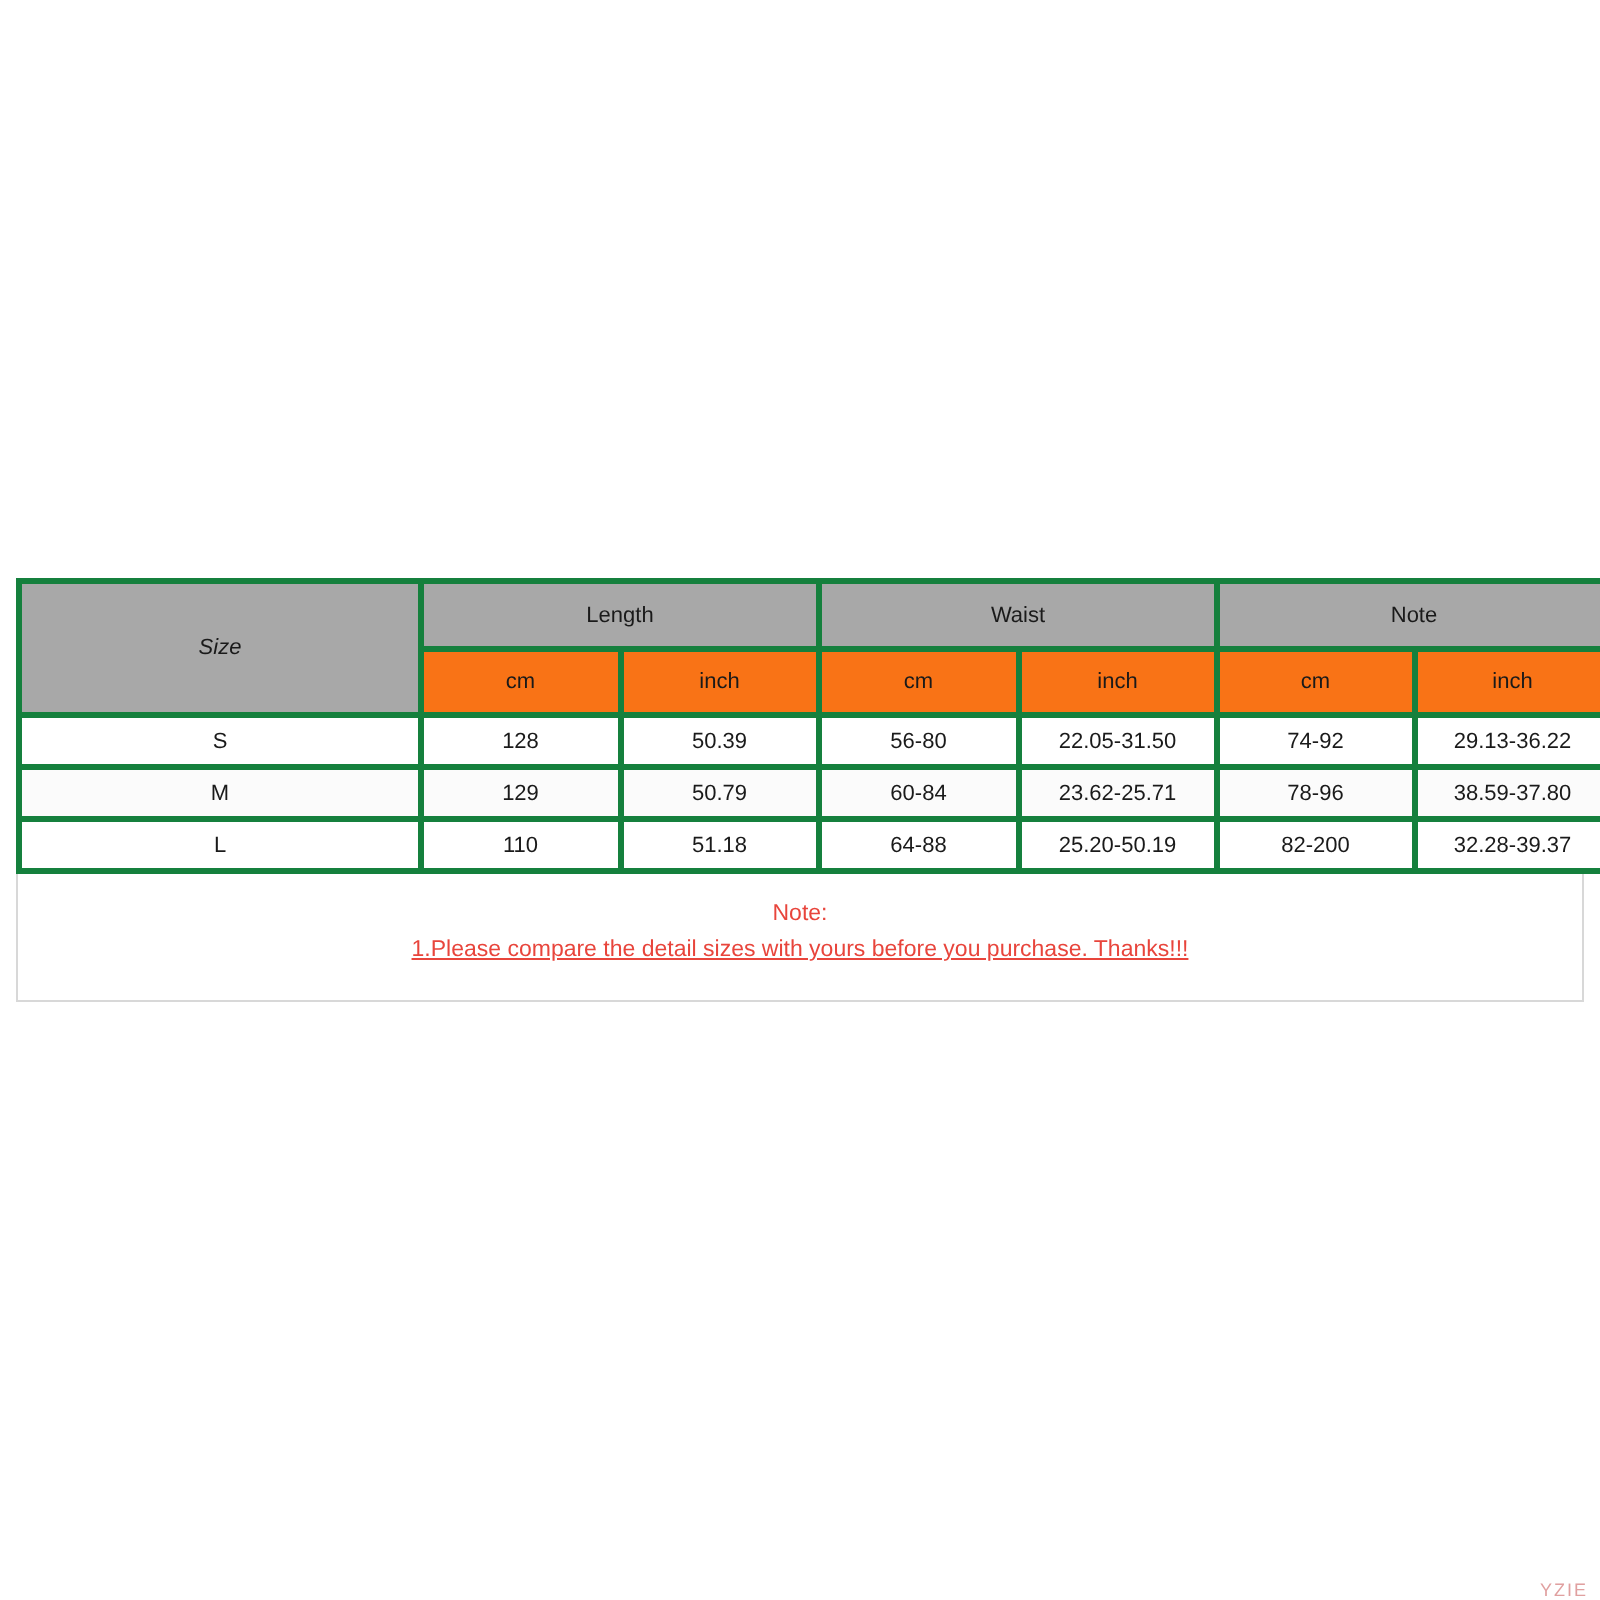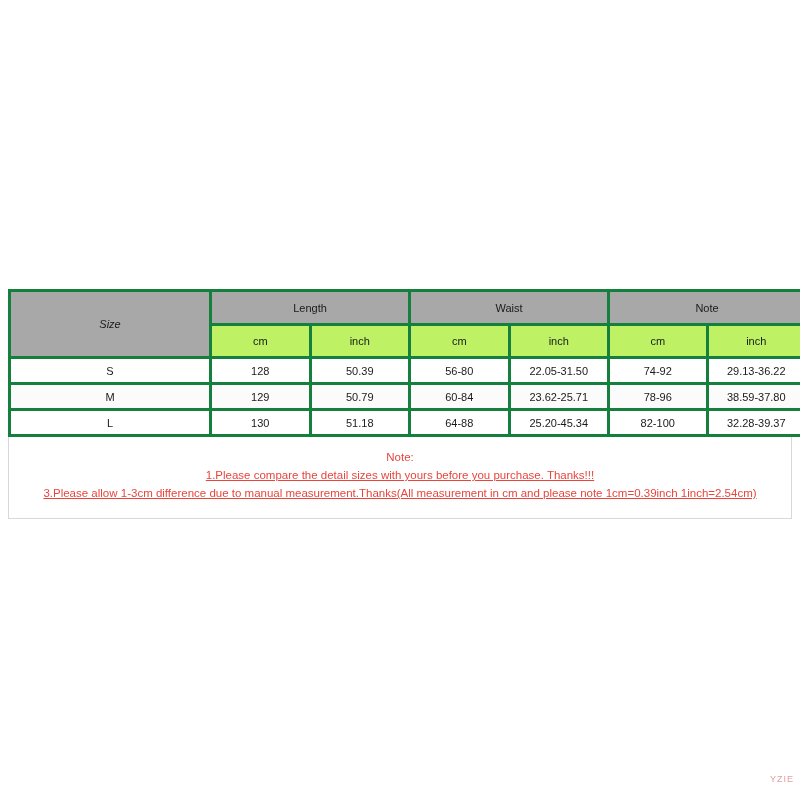--- a/index.html
+++ b/index.html
@@ -42,21 +42,21 @@
     padding: 0;
   }
   .hdr {
     background: #a8a8a8;
     color: #1c1c1c;
     font-weight: bold;
     font-size: 11.5px;
     height: 31px;
   }
   .hdr-sub {
-    background: #bef264;
+    background: #f97316;
     color: #1c1c1c;
     font-weight: bold;
     font-size: 11.5px;
     height: 30px;
   }
   .size-cell {
     background: #a8a8a8;
     color: #1c1c1c;
     font-weight: bold;
     font-size: 11.5px;
@@ -85,21 +85,21 @@
   }
   .note-line {
     color: #e8453c;
     font-size: 11.5px;
     line-height: 18px;
     text-decoration: underline;
   }
   .watermark {
     position: absolute;
     right: 6px;
-    bottom: 16px;
+    bottom: 0;
     font-size: 9px;
     color: #e0a0a0;
     letter-spacing: 1px;
     font-family: "Liberation Sans", sans-serif;
   }
 </style>
 </head>
 <body>
 
 <div class="page">
@@ -138,33 +138,32 @@
           <td class="row-cell">129</td>
           <td class="row-cell">50.79</td>
           <td class="row-cell">60-84</td>
           <td class="row-cell">23.62-25.71</td>
           <td class="row-cell">78-96</td>
           <td class="row-cell">38.59-37.80</td>
         </tr>
 
         <tr>
           <td class="row-cell">L</td>
-          <td class="row-cell">130</td>
+          <td class="row-cell">110</td>
           <td class="row-cell">51.18</td>
           <td class="row-cell">64-88</td>
-          <td class="row-cell">25.20-45.34</td>
-          <td class="row-cell">82-100</td>
+          <td class="row-cell">25.20-50.19</td>
+          <td class="row-cell">82-200</td>
           <td class="row-cell">32.28-39.37</td>
         </tr>
       </tbody>
     </table>
 
     <div class="note-box">
       <div class="note-title">Note:</div>
       <div class="note-line">1.Please compare the detail sizes with yours before you purchase. Thanks!!!</div>
-      <div class="note-line">3.Please allow 1-3cm difference due to manual measurement.Thanks(All measurement in cm and please note 1cm=0.39inch 1inch=2.54cm)</div>
     </div>
 
   </div>
 
   <div class="watermark">YZIE</div>
 
 </div>
 
 </body></html>

